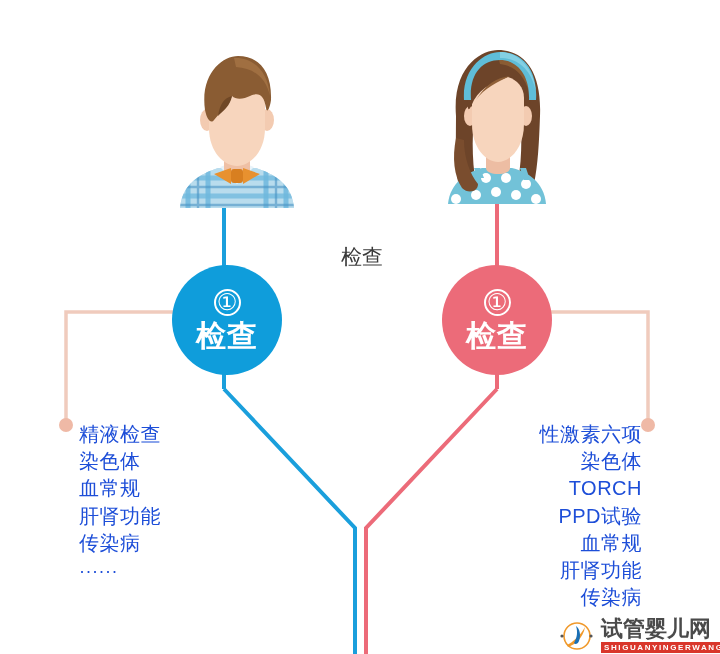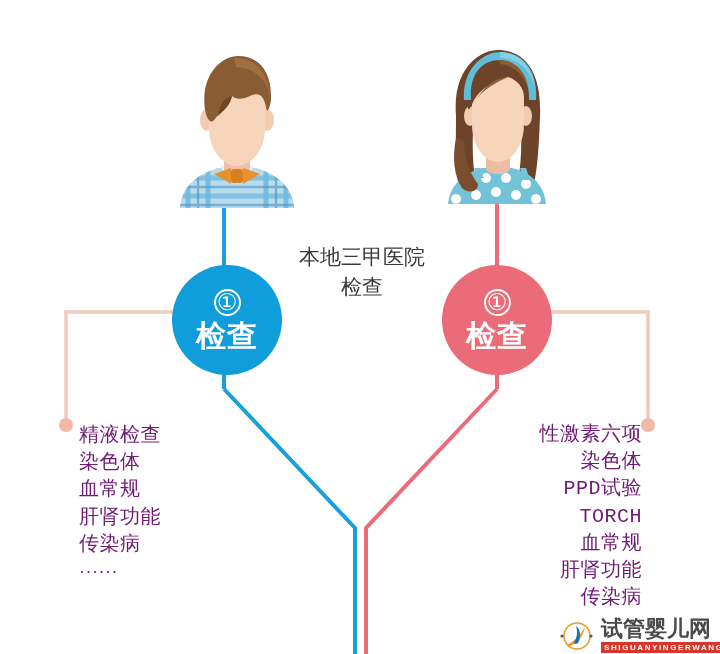--- a/index.html
+++ b/index.html
@@ -80,25 +80,25 @@
     font-size: 21px;
     line-height: 1.42;
     color: #3a3a3a;
   }
 
   
   .item-list {
     position: absolute;
     font-size: 20px;
     line-height: 1.36;
-    color: #701a75;
+    color: #1d4ed8;
     white-space: nowrap;
   }
   #list-male   { left: 79px;  top: 421px; text-align: left; }
-  #list-female { right: 78px; top: 421px; text-align: right; font-family: Liberation Mono, monospace; }
+  #list-female { right: 78px; top: 421px; text-align: right; }
   .item-list div { letter-spacing: 0.5px; }
   .ellipsis-row {
     letter-spacing: 4px;
     font-size: 18px;
     padding-top: 2px;
   }
 
   
   #watermark {
     position: absolute;
@@ -246,38 +246,37 @@
     <span class="step-num">①</span>
     <span class="step-label">检查</span>
   </div>
 
   <div class="step-circle" id="circle-female">
     <span class="step-num">①</span>
     <span class="step-label">检查</span>
   </div>
 
   <div id="center-title">
-    <div>本地三甲医院</div>
     <div>检查</div>
   </div>
 
   <div class="item-list" id="list-male">
     <div>精液检查</div>
     <div>染色体</div>
     <div>血常规</div>
     <div>肝肾功能</div>
     <div>传染病</div>
     <div class="ellipsis-row">······</div>
   </div>
 
   <div class="item-list" id="list-female">
     <div>性激素六项</div>
     <div>染色体</div>
+    <div>TORCH</div>
     <div>PPD试验</div>
-    <div>TORCH</div>
     <div>血常规</div>
     <div>肝肾功能</div>
     <div>传染病</div>
   </div>
 
   <div id="watermark">
     <svg id="watermark-mark" width="34" height="30" viewBox="0 0 34 30">
       <circle cx="17" cy="15" r="13" fill="#ffffff" stroke="#f0992b" stroke-width="1.6"></circle>
       <path d="M 7 24 C 13 21 20 15 25 6 C 23 17 16 23 8 26 Z" fill="#f0992b"></path>
       <path d="M 16 5 C 20 8 21 14 19 20 C 18 23 15 24 14 22 C 17 17 18 11 16 5 Z" fill="#1a6fb5"></path>

